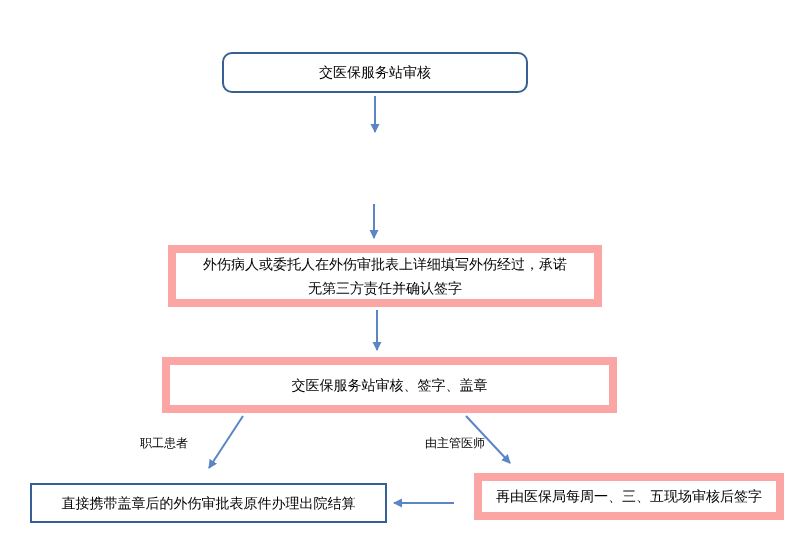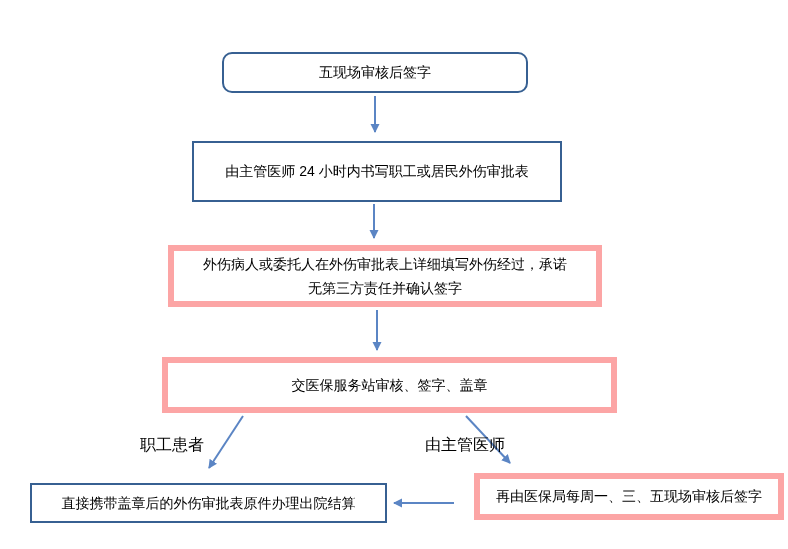--- a/index.html
+++ b/index.html
@@ -31,31 +31,31 @@
     justify-content: center;
     text-align: center;
     color: #000000;
     font-size: 14px;
     line-height: 1.75;
     white-space: pre-line;
     background: #ffffff;
     padding: 2px 6px;
   }
   .b2 { border: 2px solid #376092; }
-  .b3 { border: 6px solid #fca5a5; }
+  .b3 { border: 8px solid #fca5a5; }
   .rounded { border-radius: 10px; }
   .node-start   { left: 222px; top:  52px; width: 306px; height: 41px; }
   .node-write   { left: 192px; top: 141px; width: 370px; height: 61px; }
   .node-fill    { left: 168px; top: 245px; width: 434px; height: 62px; }
   .node-review  { left: 162px; top: 357px; width: 455px; height: 56px; }
   .node-settle  { left:  30px; top: 483px; width: 357px; height: 40px; }
   .node-bureau  { left: 458px; top: 473px; width: 310px; height: 47px; margin-left: 16px; }
   .branch-label {
     position: absolute;
-    font-size: 16px;
+    font-size: 12px;
     color: #000000;
     white-space: nowrap;
   }
   .label-left  { left: 140px; top: 435px; }
   .label-right { left: 425px; top: 435px; }
 </style>
 </head>
 <body>
 
 <div class="canvas">
@@ -67,23 +67,22 @@
       </marker>
     </defs>
     <line x1="375" y1="96" x2="375" y2="132" stroke="#5B85C4" stroke-width="2" marker-end="url(#ah)"></line>
     <line x1="374" y1="204" x2="374" y2="238" stroke="#5B85C4" stroke-width="2" marker-end="url(#ah)"></line>
     <line x1="377" y1="310" x2="377" y2="350" stroke="#5B85C4" stroke-width="2" marker-end="url(#ah)"></line>
     <line x1="243" y1="416" x2="209" y2="468" stroke="#5B85C4" stroke-width="2" marker-end="url(#ah)"></line>
     <line x1="466" y1="416" x2="510" y2="463" stroke="#5B85C4" stroke-width="2" marker-end="url(#ah)"></line>
     <line x1="454" y1="503" x2="394" y2="503" stroke="#5B85C4" stroke-width="2" marker-end="url(#ah)"></line>
   </svg>
 
-  <div class="node rounded b2 node-start">五现场审核后签字</div>
+  <div class="node rounded b2 node-start">交医保服务站审核</div>
 
-  <div class="node b2 node-write">由主管医师 24 小时内书写职工或居民外伤审批表</div>
 
   <div class="node b3 node-fill">外伤病人或委托人在外伤审批表上详细填写外伤经过，承诺
 无第三方责任并确认签字</div>
 
   <div class="node b3 node-review">交医保服务站审核、签字、盖章</div>
 
   <div class="node b2 node-settle">直接携带盖章后的外伤审批表原件办理出院结算</div>
 
   <div class="node b3 node-bureau">再由医保局每周一、三、五现场审核后签字</div>
 

